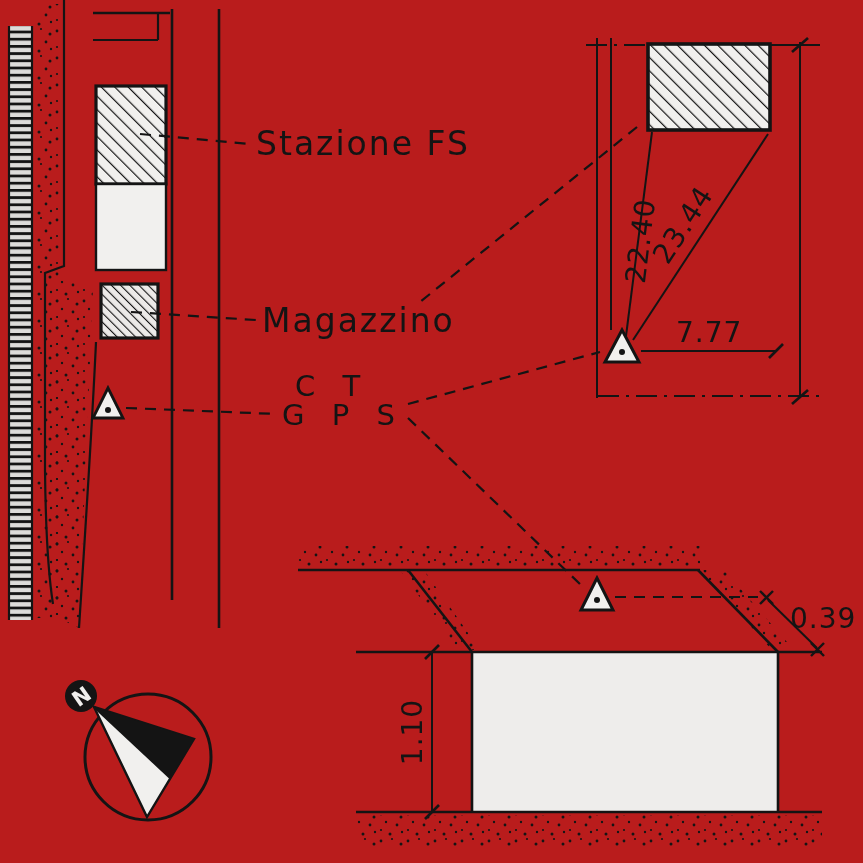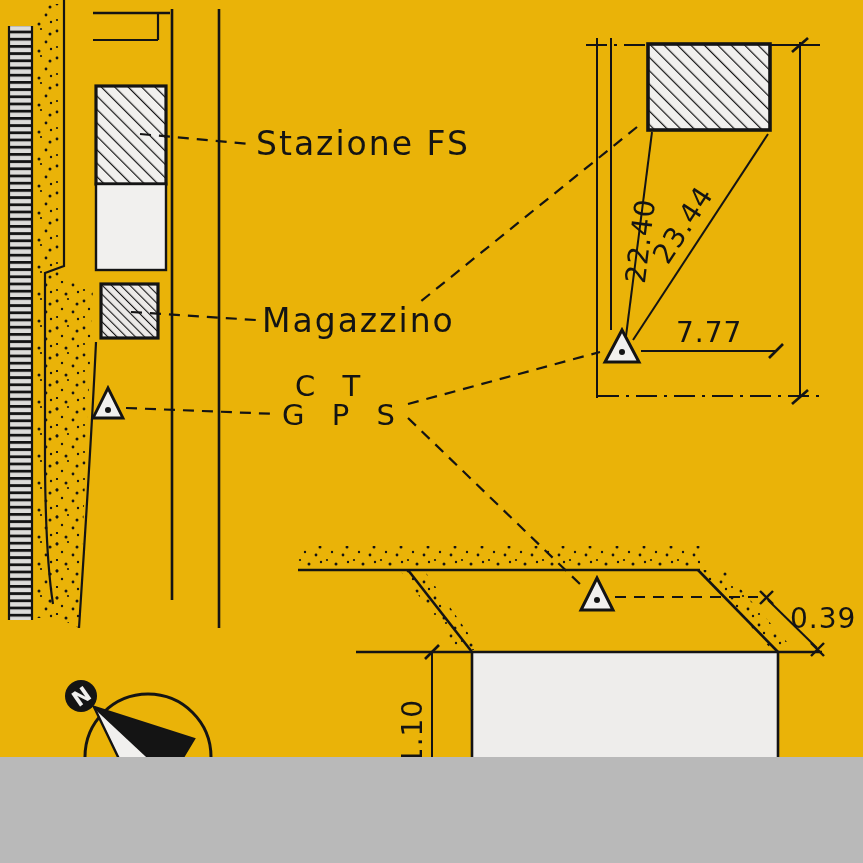--- a/index.html
+++ b/index.html
@@ -1,18 +1,18 @@
 <!DOCTYPE html>
 <html><head>
 <meta charset="utf-8">
 <style>
   html,body{margin:0;padding:0;background:#b9b9b9;}
   .page{
-    width:863px;height:757px;position:relative;overflow:hidden;
-    background:#eab308;
+    width:863px;height:863px;position:relative;overflow:hidden;
+    background:#b91c1c;
   }
   svg{display:block;}
   svg text{
     font-family:"DejaVu Sans", sans-serif;
     fill:#141414;
   }
   .lbl-big{font-size:33px;letter-spacing:2px;}
   .lbl-sp{font-size:29px;letter-spacing:9px;}
   .dim{font-size:28px;letter-spacing:1px;}
   .ink{stroke:#141414;fill:none;}

